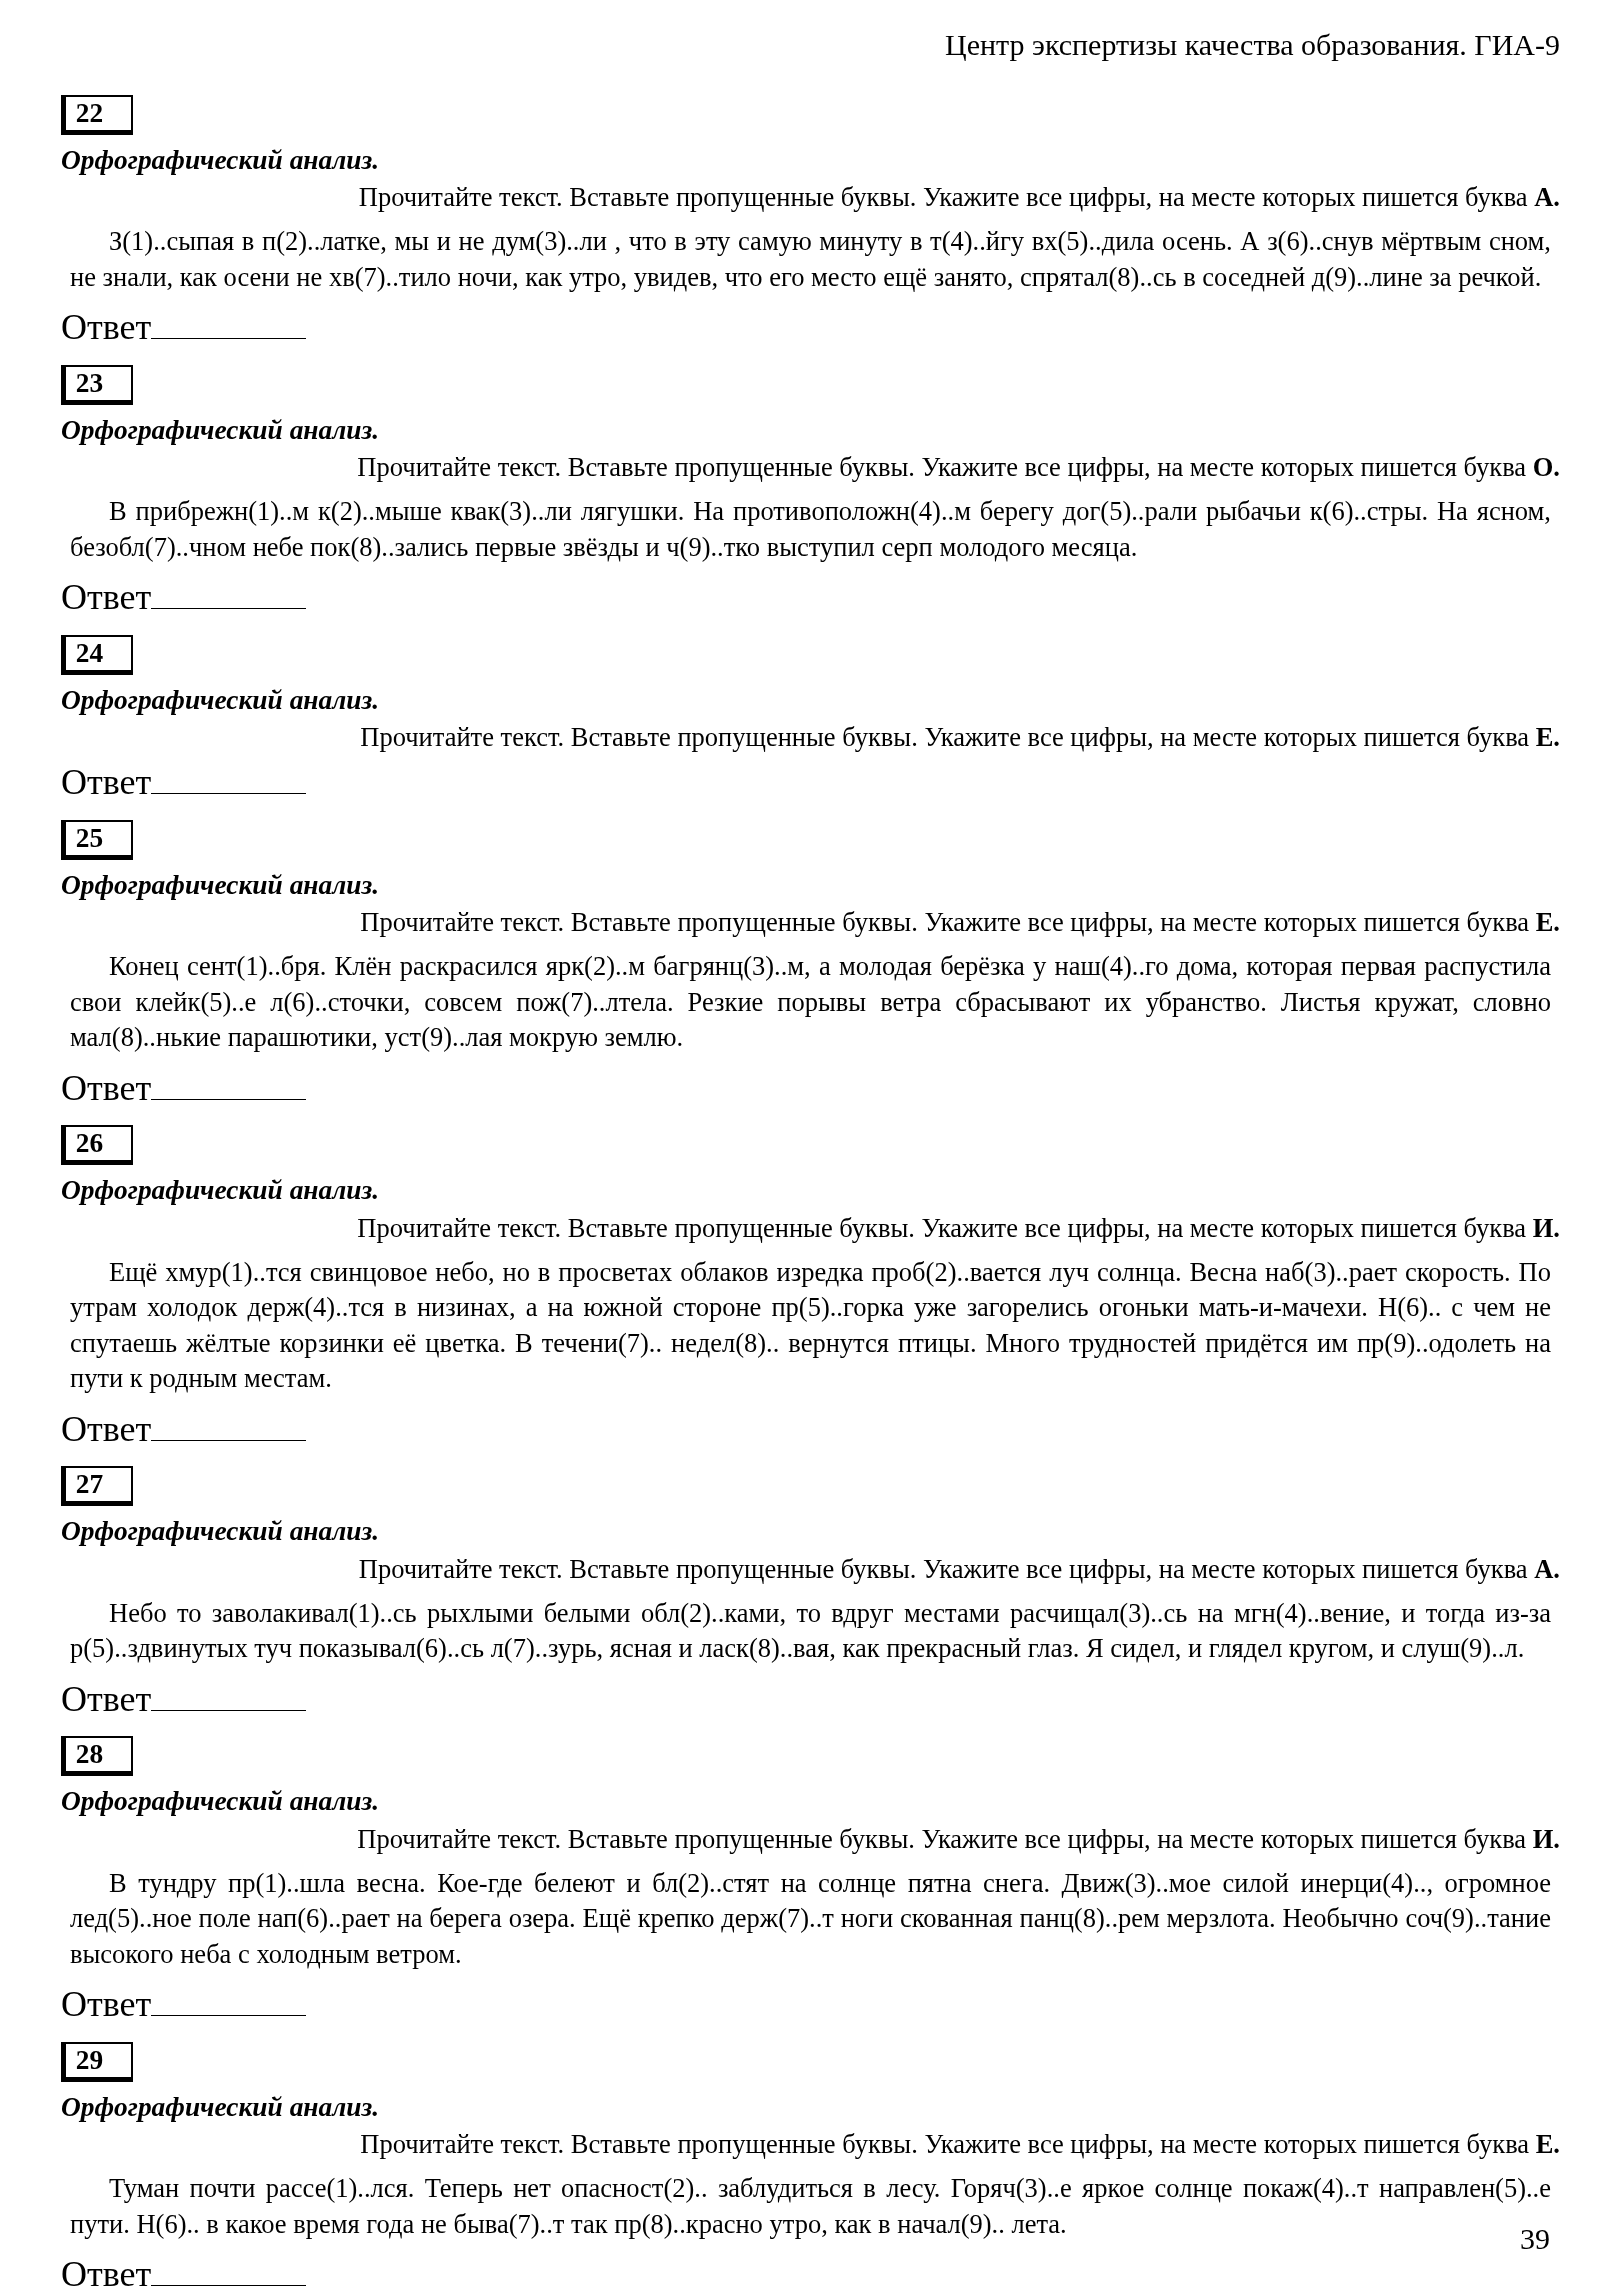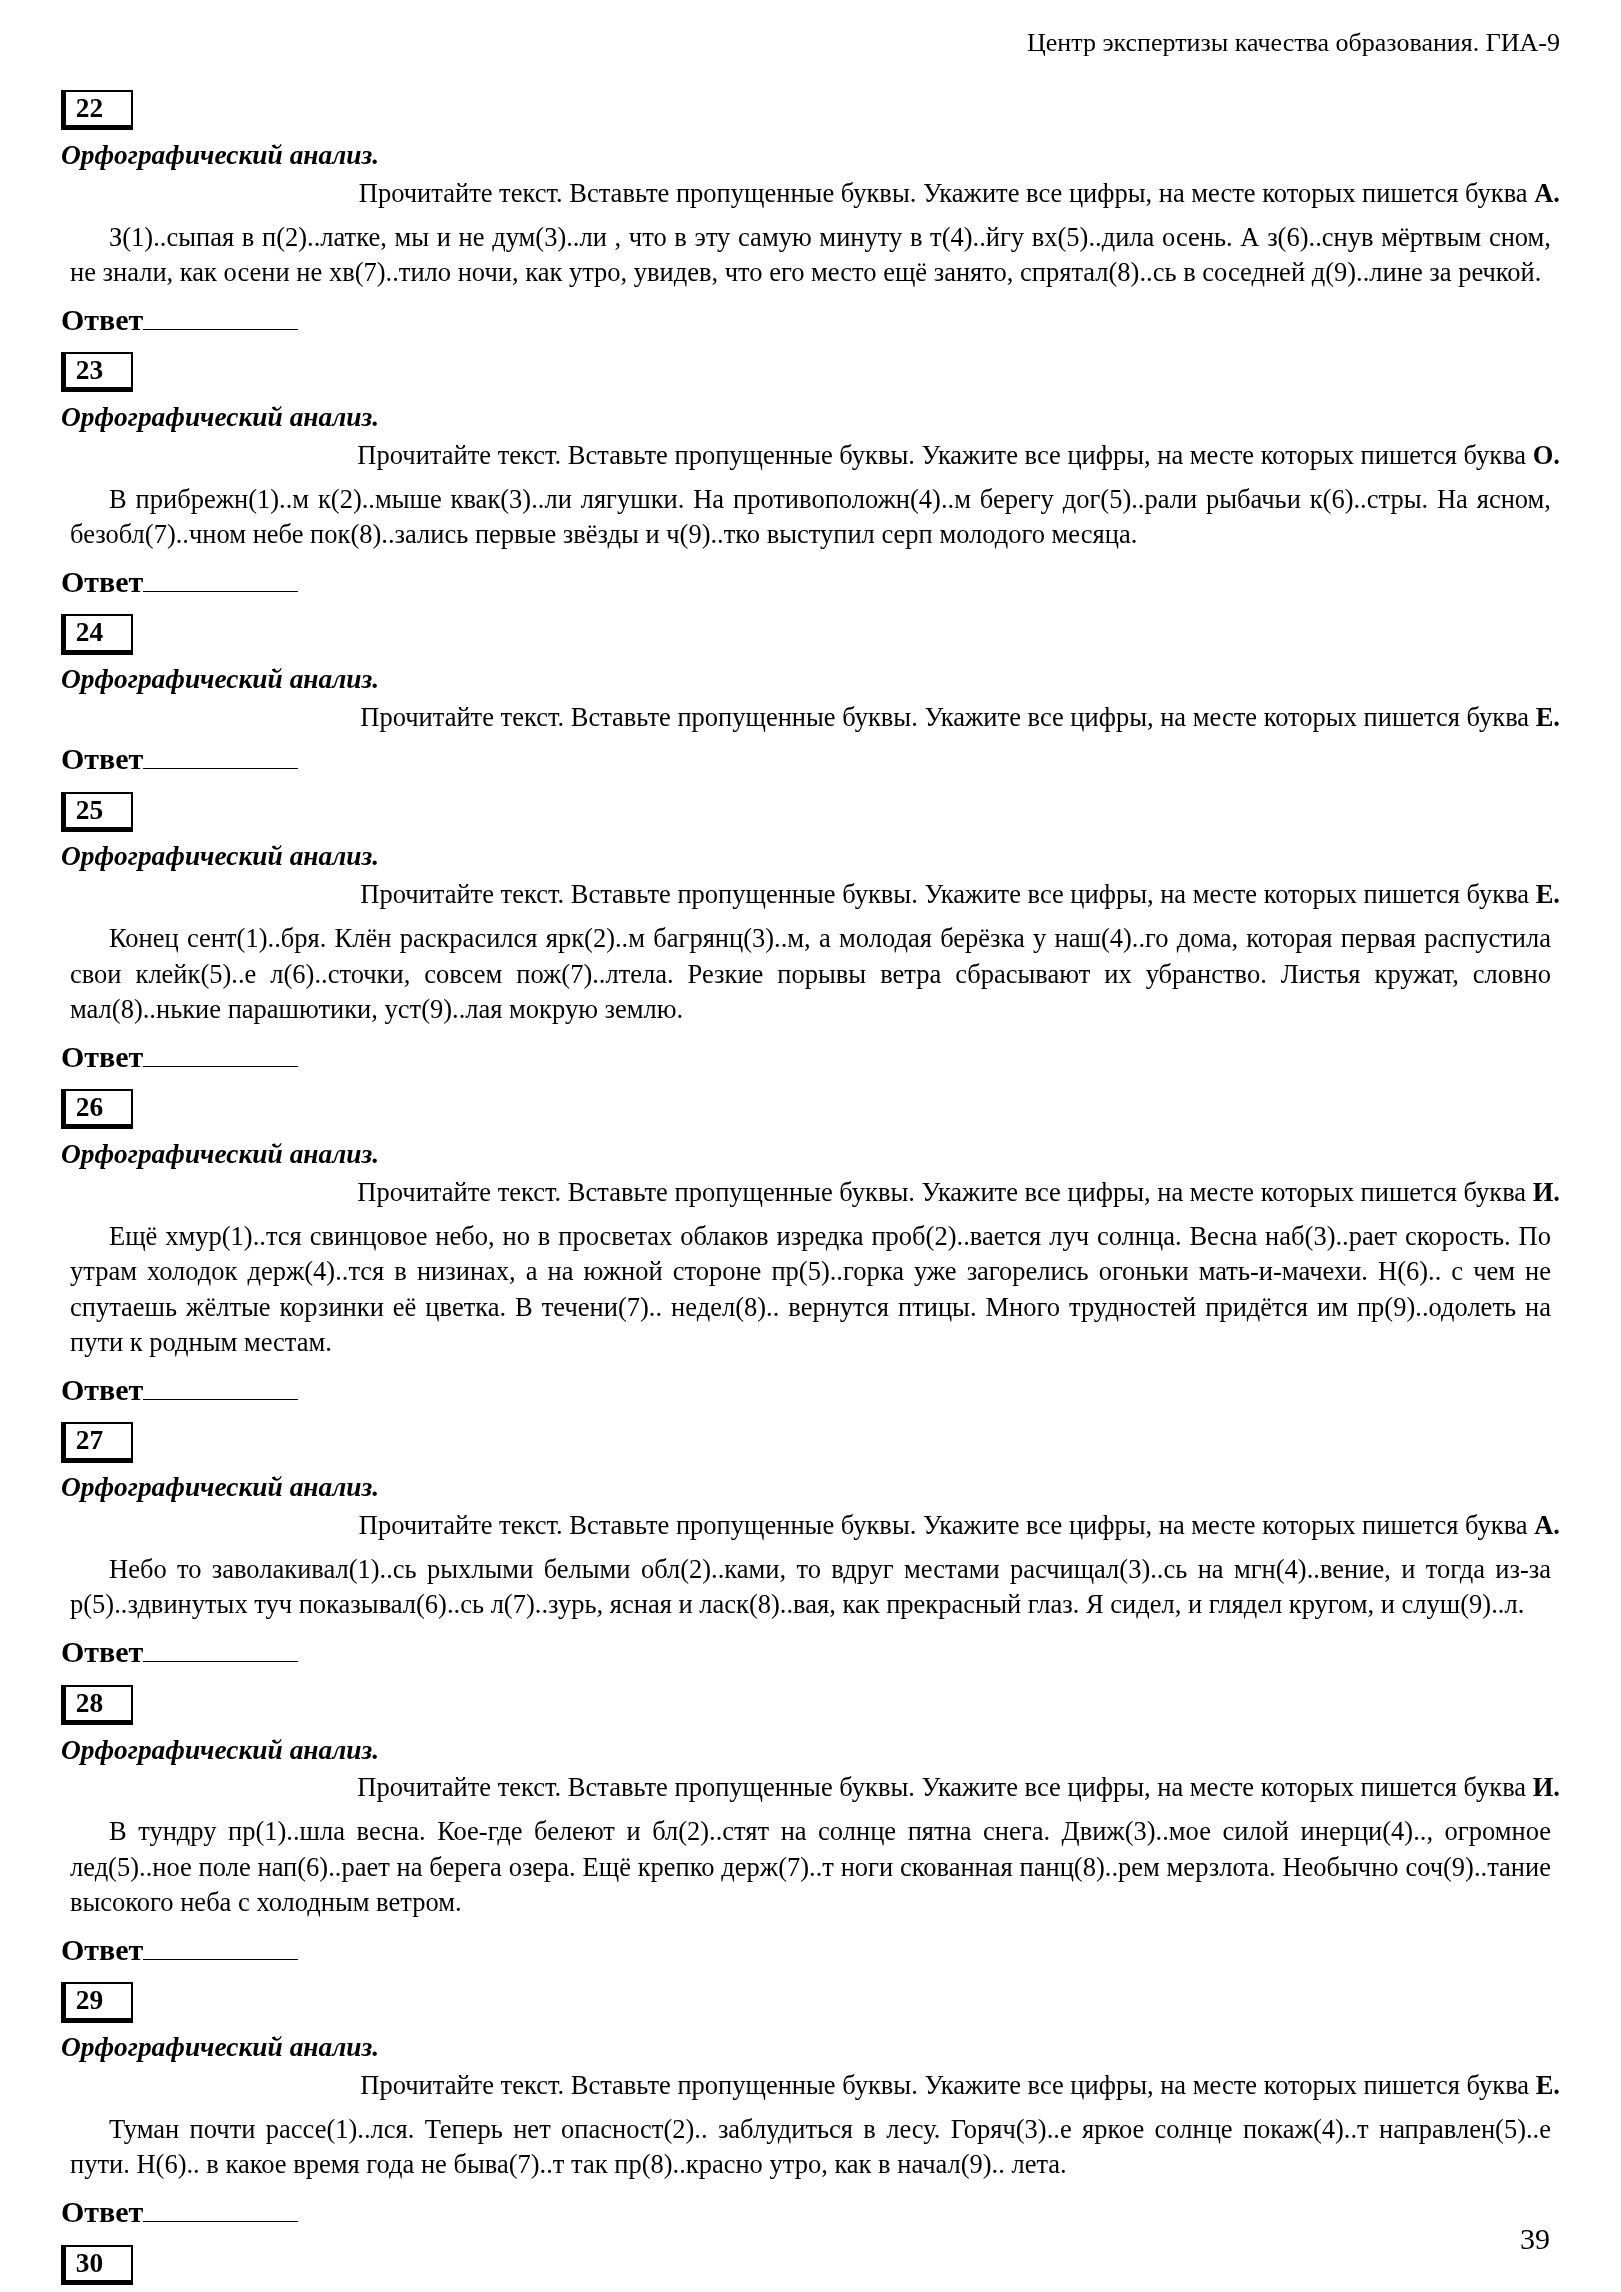--- a/index.html
+++ b/index.html
@@ -13,21 +13,21 @@
     position: relative;
     font-family: "Liberation Serif", "DejaVu Serif", serif;
     color: #000000;
     overflow: hidden;
   }
   .page {
     padding: 27.4px 61px 0 61px;
   }
   .page-header {
     text-align: right;
-    font-size: 26px;
+    font-size: 30px;
     line-height: 1.2;
     margin-bottom: 25.5px;
   }
   .task {
     margin-bottom: 3.9px;
   }
   .task-num-box {
     display: inline-block;
     min-width: 45px;
     text-align: left;
@@ -58,24 +58,23 @@
     font-weight: bold;
   }
   .task-body {
     font-size: 26.5px;
     margin: 9px;
     line-height: 1.34;
     text-align: justify;
     text-indent: 39px;
   }
   .answer-row {
-    font-size: 30px;
+    font-size: 36px;
     margin: 3.9px 0 7.8px 0;
     line-height: 1.3;
-    font-weight: bold;
   }
   .answer-line {
     display: inline-block;
     width: 155px;
     border-bottom: 1.5px solid #000;
     height: 21.6px;
     vertical-align: baseline;
   }
   .page-number {
     position: absolute;

